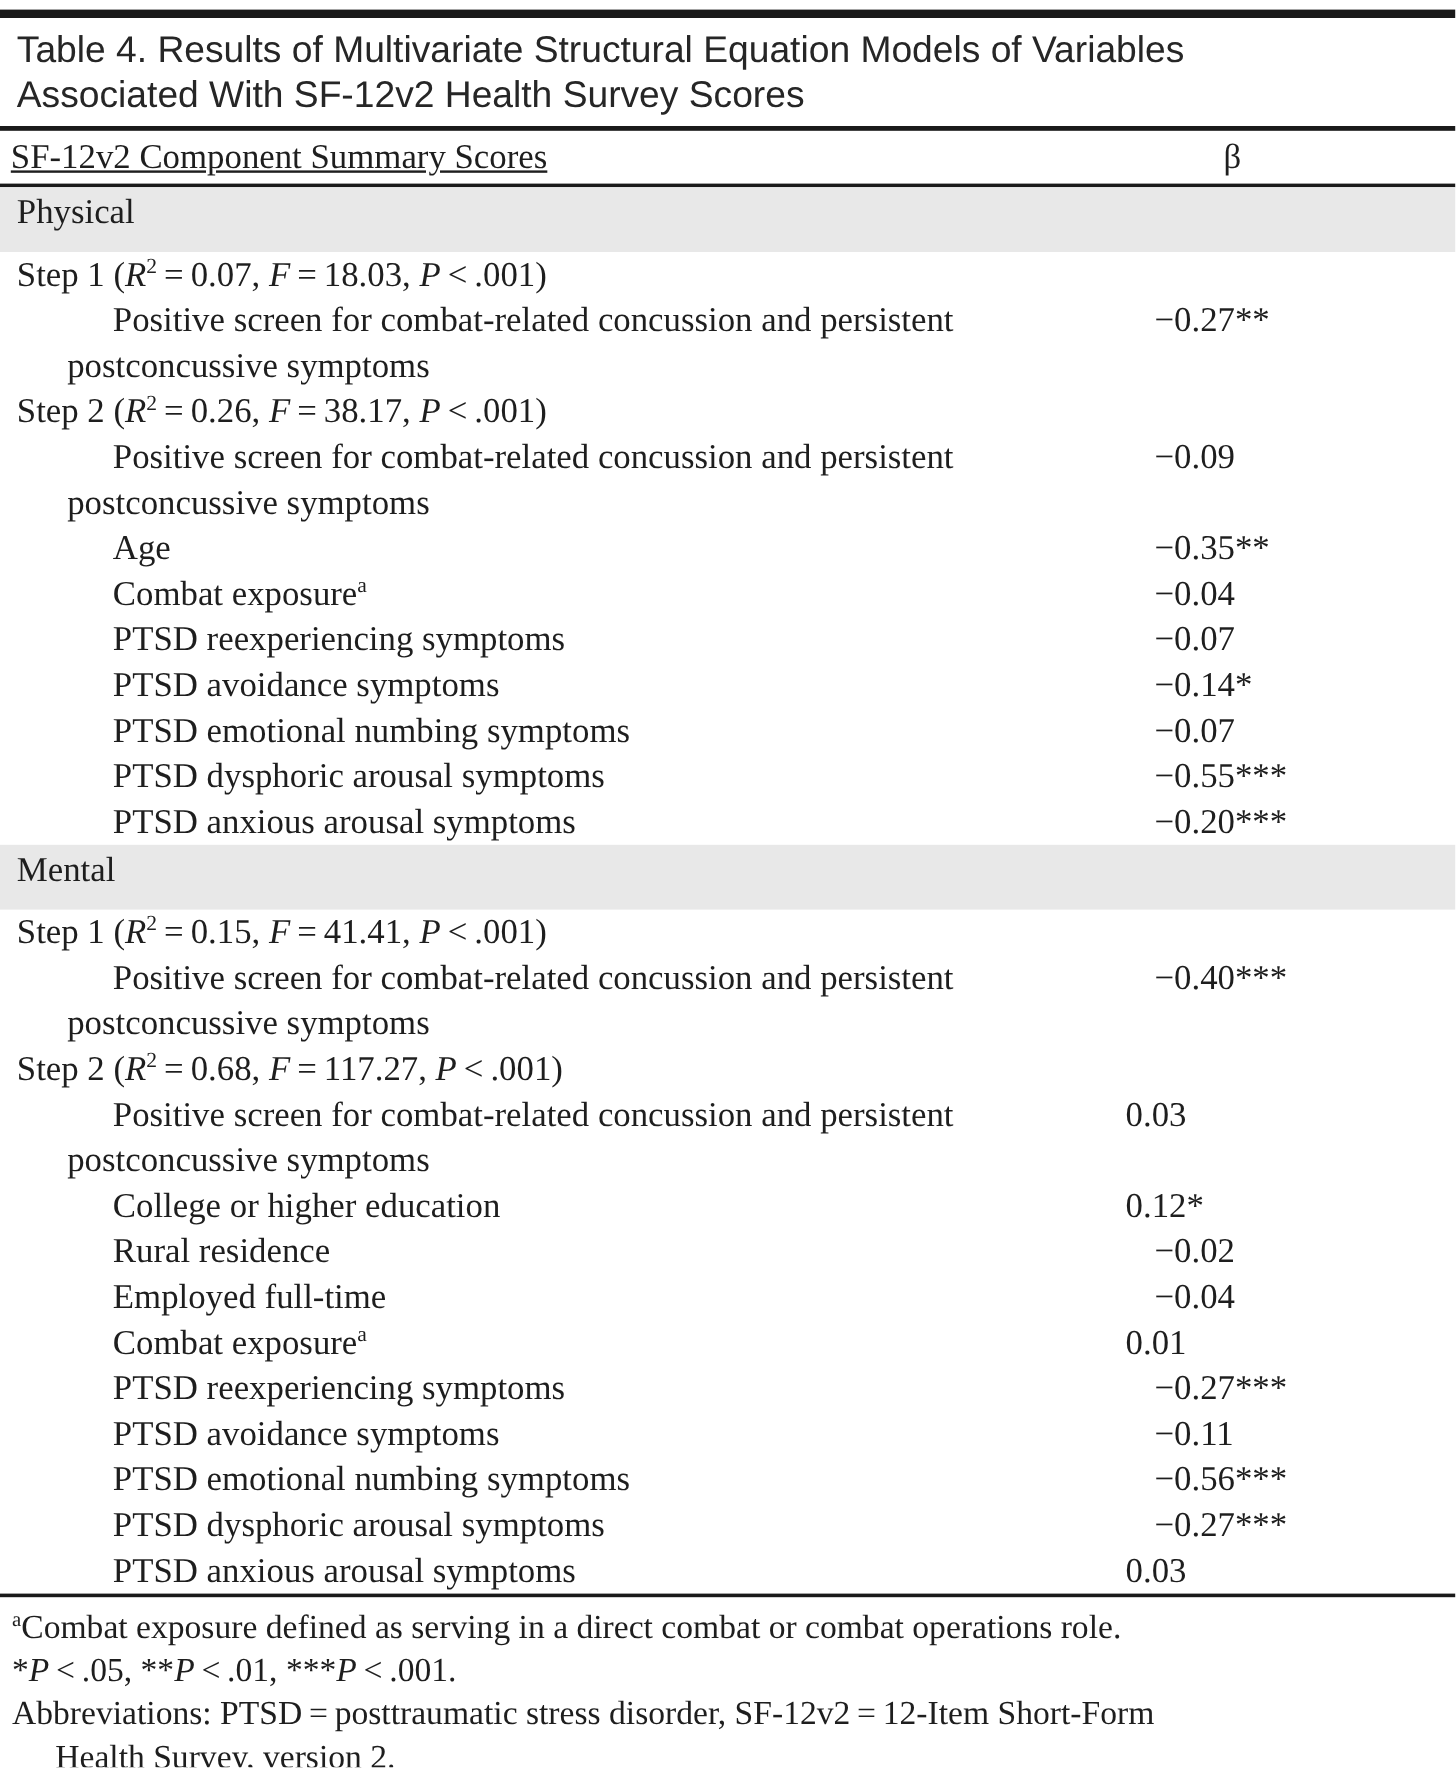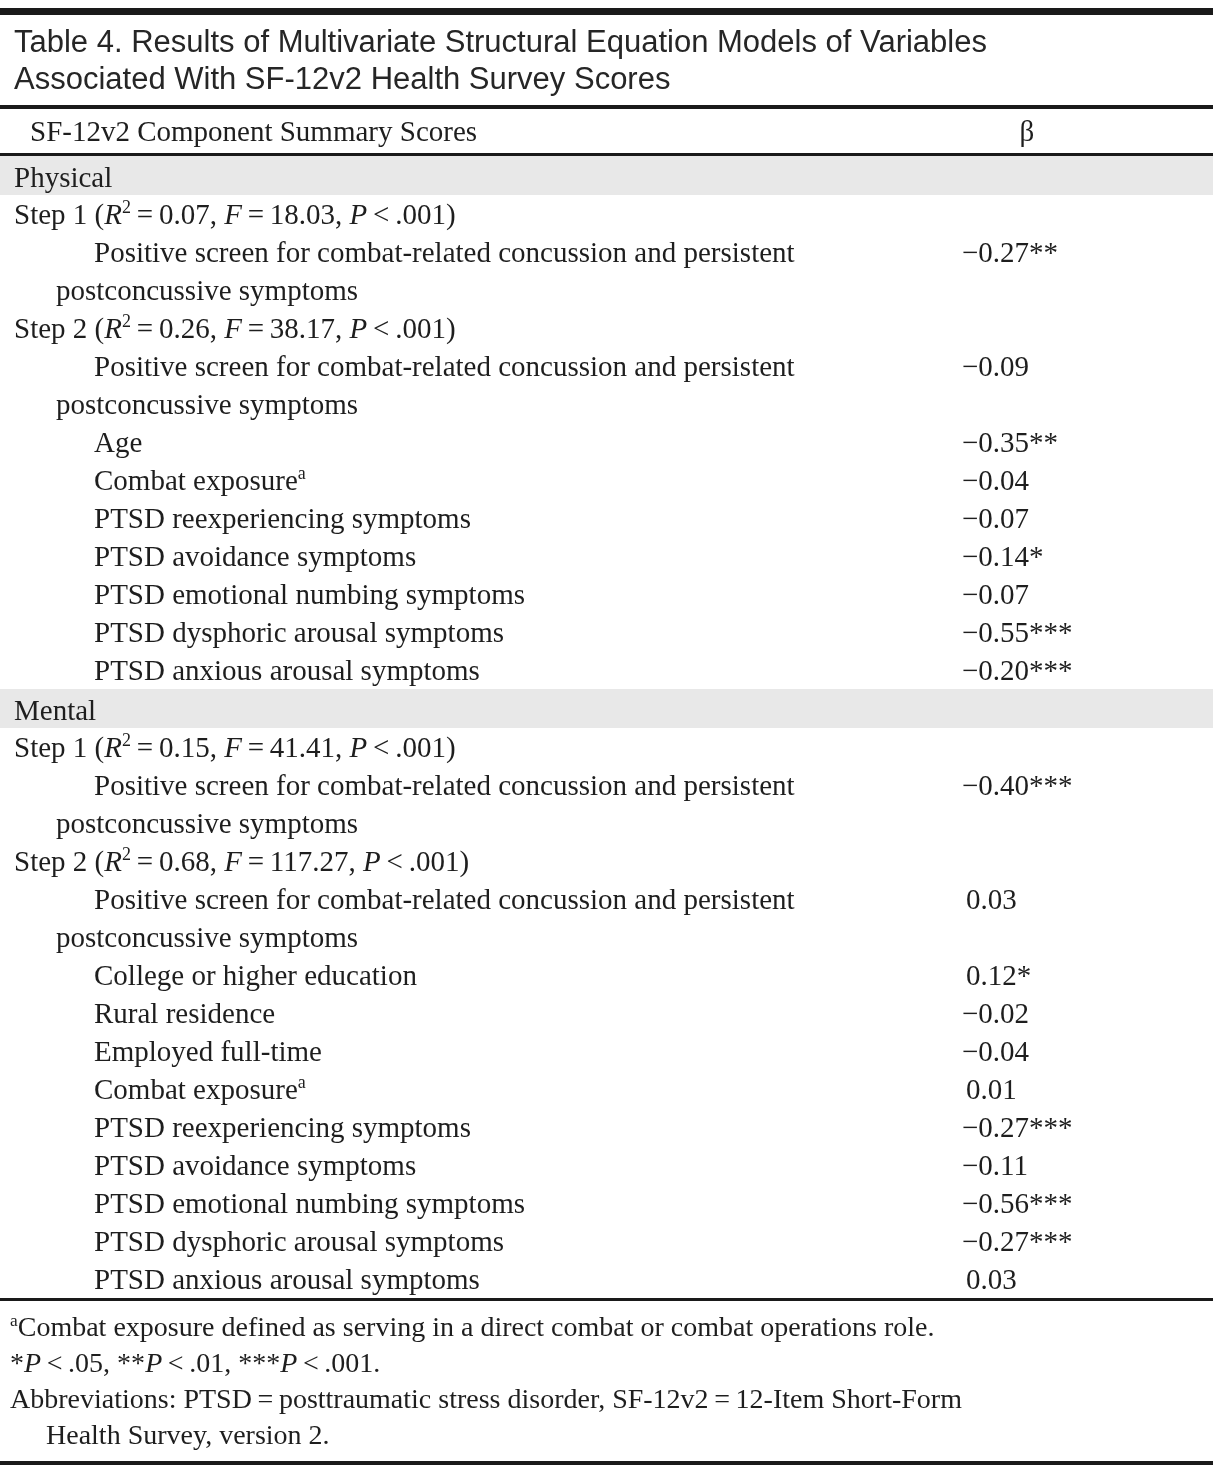--- a/index.html
+++ b/index.html
@@ -25,43 +25,44 @@
   .title .tline { white-space:nowrap; }
 
   .rule-heavy { height:4px; background:#1a1a1a; }
   .rule-med   { height:3px; background:#1a1a1a; }
 
   .header-row {
     position:relative;
     height:44px;
     font-size:29px;
     line-height:44px;
-    padding-left:30px;
+    padding-left:9px;
+    text-decoration:underline;
   }
   .beta-head {
     position:absolute; top:0; left:962px; width:130px;
     text-align:center;
   }
 
   .band {
-    height:39px;
+    height:54px;
     background:#e8e8e8;
     font-size:29px;
     line-height:42px;
     padding-left:14px;
   }
 
   .row { position:relative; height:38px; font-size:29px; line-height:38px; }
   .lbl { white-space:nowrap; }
   .ind0 { padding-left:14px; }
   .ind1 { padding-left:50px;margin-left:44px; }
   .ind2 { padding-left:56px; }
 
   .value { position:absolute; top:0; left:962px; white-space:nowrap; }
-  .value.pos { left:966px; }
+  .value.pos { left:938px; }
 
   .i   { font-style:italic; }
   .sup { font-size:0.62em; vertical-align:super; line-height:0; }
 
   .footnotes {
     padding:8px 14px 0 10px;
     font-size:28px;
     line-height:36px;
   }
   .fn { padding-left:36px; text-indent:-36px; }

